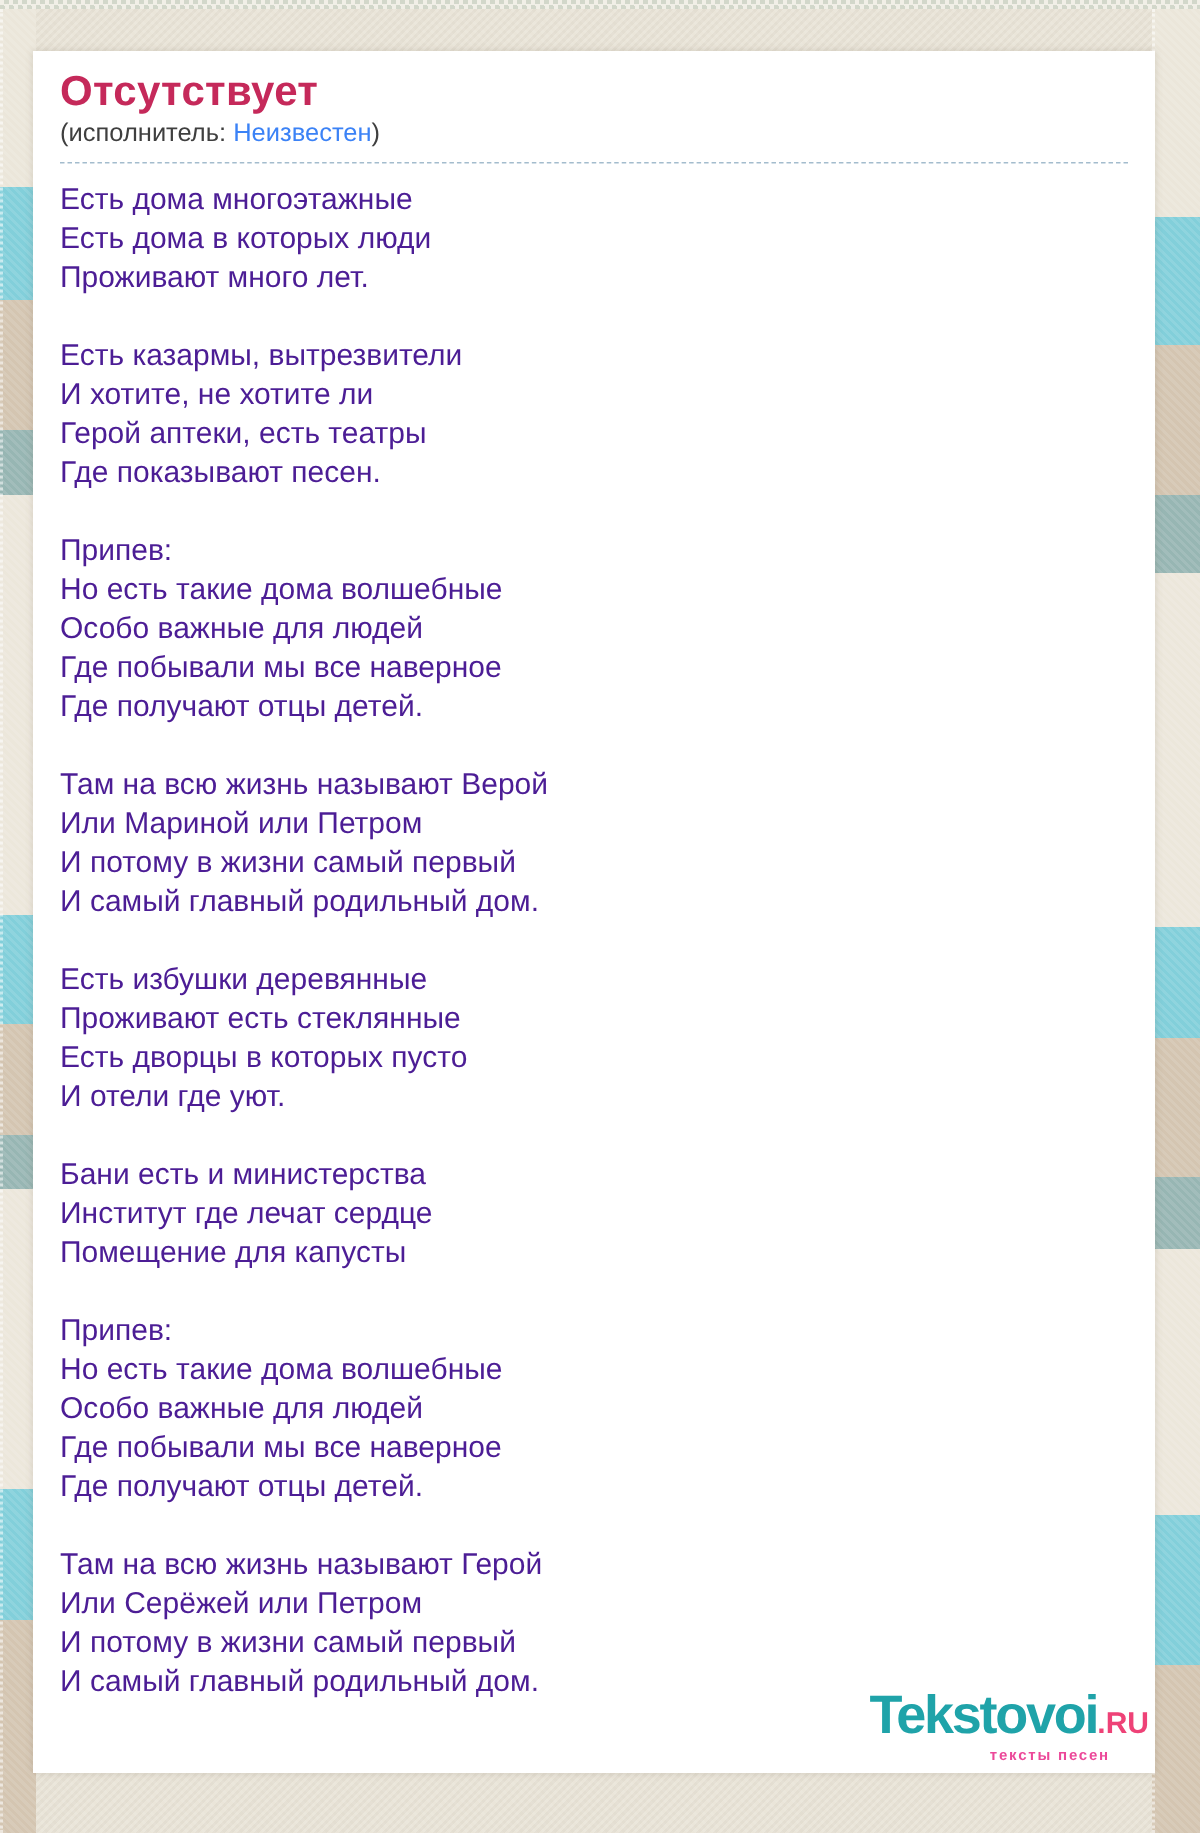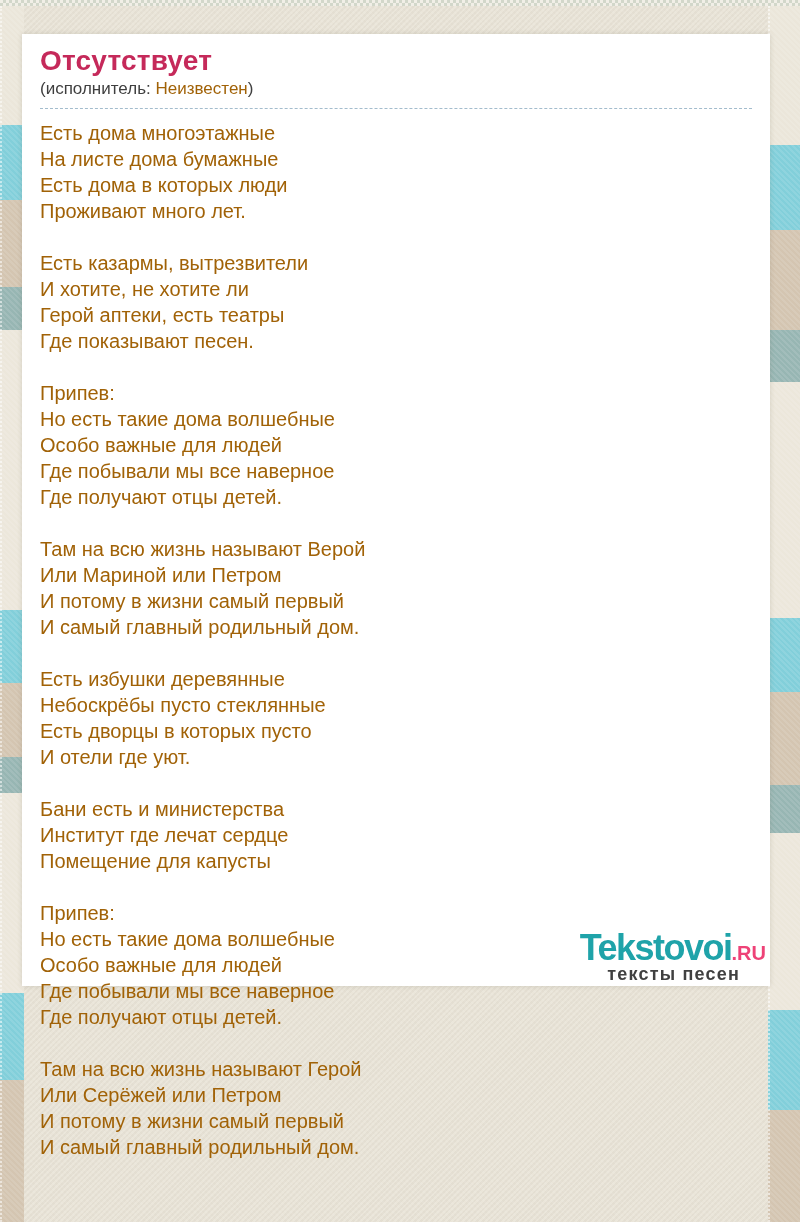--- a/index.html
+++ b/index.html
@@ -51,69 +51,68 @@
         #97b6b3 324px,#97b6b3 376px,
         #ece7db 376px,#ece7db 612px,
         #82cfda 612px,#82cfda 686px,
         #d4c5b1 686px,#d4c5b1 779px,
         #97b6b3 779px,#97b6b3 827px,
         #ece7db 827px,#ece7db 1004px,
         #82cfda 1004px,#82cfda 1104px,
         #d4c5b1 1104px,#d4c5b1 1216px);
   }
   .panel{
-    position:absolute;left:22px;top:34px;width:748px;height:952px;
+    position:absolute;left:22px;top:34px;width:748px;height:1148px;
     background:#ffffff;box-sizing:border-box;
     padding:12px 18px 0 18px;
     box-shadow:0 0 5px rgba(90,80,60,.18);
   }
   .page-title{
     margin:0;font-size:28px;line-height:30px;font-weight:bold;
     color:#c5295a;letter-spacing:.2px;
   }
   .artist-row{
     margin-top:3px;font-size:17px;line-height:20px;color:#3f3f3f;
     padding-bottom:9px;border-bottom:1px dashed #a3bccd;
   }
-  .artist-link{color:#a16207;text-decoration:none;cursor:pointer;}
-  .lyrics{margin-top:11px;font-size:20px;line-height:26px;color:#a16207;}
+  .artist-link{color:#3b82f6;text-decoration:none;cursor:pointer;}
+  .lyrics{margin-top:11px;font-size:20px;line-height:26px;color:#4c1d95;}
   .stanza{margin:0 0 26px 0;padding:0;}
   .line{display:block;}
   .logo{
     position:absolute;right:4px;bottom:5px;text-align:right;cursor:pointer;
   }
   .logo-main{
     font-size:36px;line-height:34px;font-weight:bold;color:#1fa3a9;
     letter-spacing:-1.5px;
   }
   .logo-ru{
     font-size:20px;font-weight:bold;color:#ee4277;letter-spacing:0;
   }
   .logo-tagline{
-    font-size:18px;line-height:13px;font-weight:bold;color:#404040;
+    font-size:10px;line-height:13px;font-weight:bold;color:#ec4899;
     letter-spacing:1.2px;margin-top:-2px;padding-right:26px;
   }
 </style>
 </head>
 <body>
 
 <div class="top-border"></div>
 <div class="strip strip-left"></div>
 <div class="strip strip-right"></div>
 
 <div class="panel">
 
   <h1 class="page-title">Отсутствует</h1>
 
   <div class="artist-row"><span>(исполнитель: </span><a class="artist-link">Неизвестен</a><span>)</span></div>
 
   <div class="lyrics">
     <p class="stanza">
       <span class="line">Есть дома многоэтажные</span>
-      <span class="line">На листе дома бумажные</span>
       <span class="line">Есть дома в которых люди</span>
       <span class="line">Проживают много лет.</span>
     </p>
     <p class="stanza">
       <span class="line">Есть казармы, вытрезвители</span>
       <span class="line">И хотите, не хотите ли</span>
       <span class="line">Герой аптеки, есть театры</span>
       <span class="line">Где показывают песен.</span>
     </p>
     <p class="stanza">
@@ -124,21 +123,21 @@
       <span class="line">Где получают отцы детей.</span>
     </p>
     <p class="stanza">
       <span class="line">Там на всю жизнь называют Верой</span>
       <span class="line">Или Мариной или Петром</span>
       <span class="line">И потому в жизни самый первый</span>
       <span class="line">И самый главный родильный дом.</span>
     </p>
     <p class="stanza">
       <span class="line">Есть избушки деревянные</span>
-      <span class="line">Небоскрёбы пусто стеклянные</span>
+      <span class="line">Проживают есть стеклянные</span>
       <span class="line">Есть дворцы в которых пусто</span>
       <span class="line">И отели где уют.</span>
     </p>
     <p class="stanza">
       <span class="line">Бани есть и министерства</span>
       <span class="line">Институт где лечат сердце</span>
       <span class="line">Помещение для капусты</span>
     </p>
     <p class="stanza">
       <span class="line">Припев:</span>

